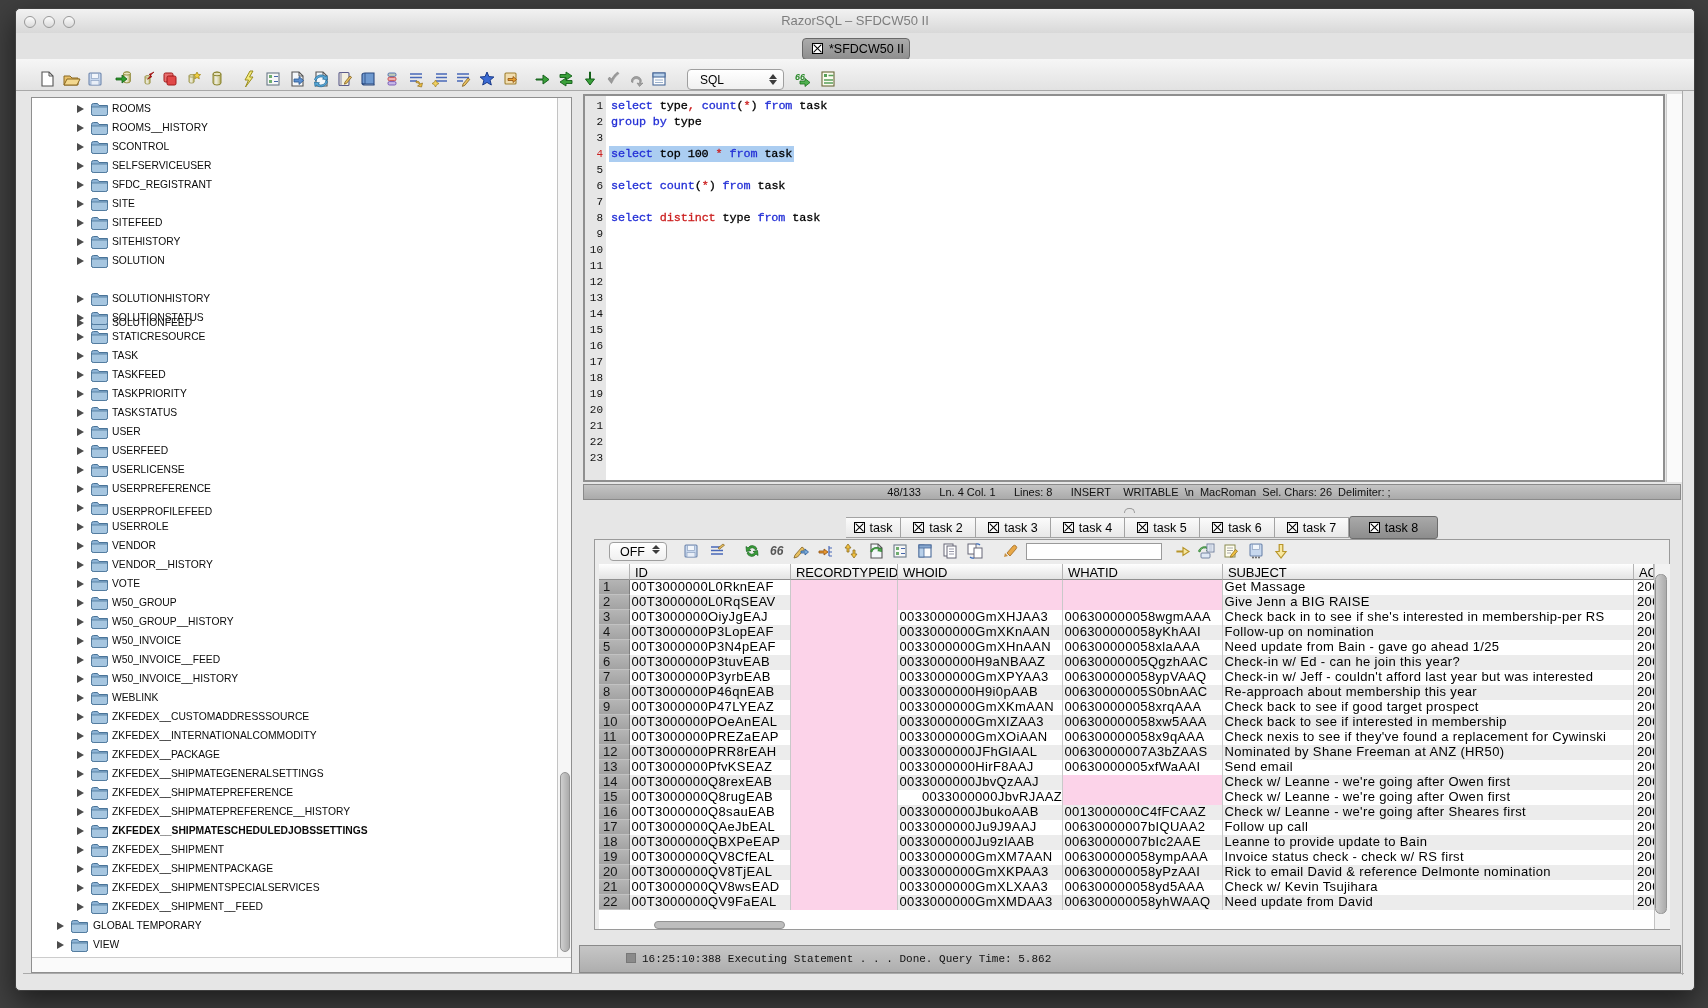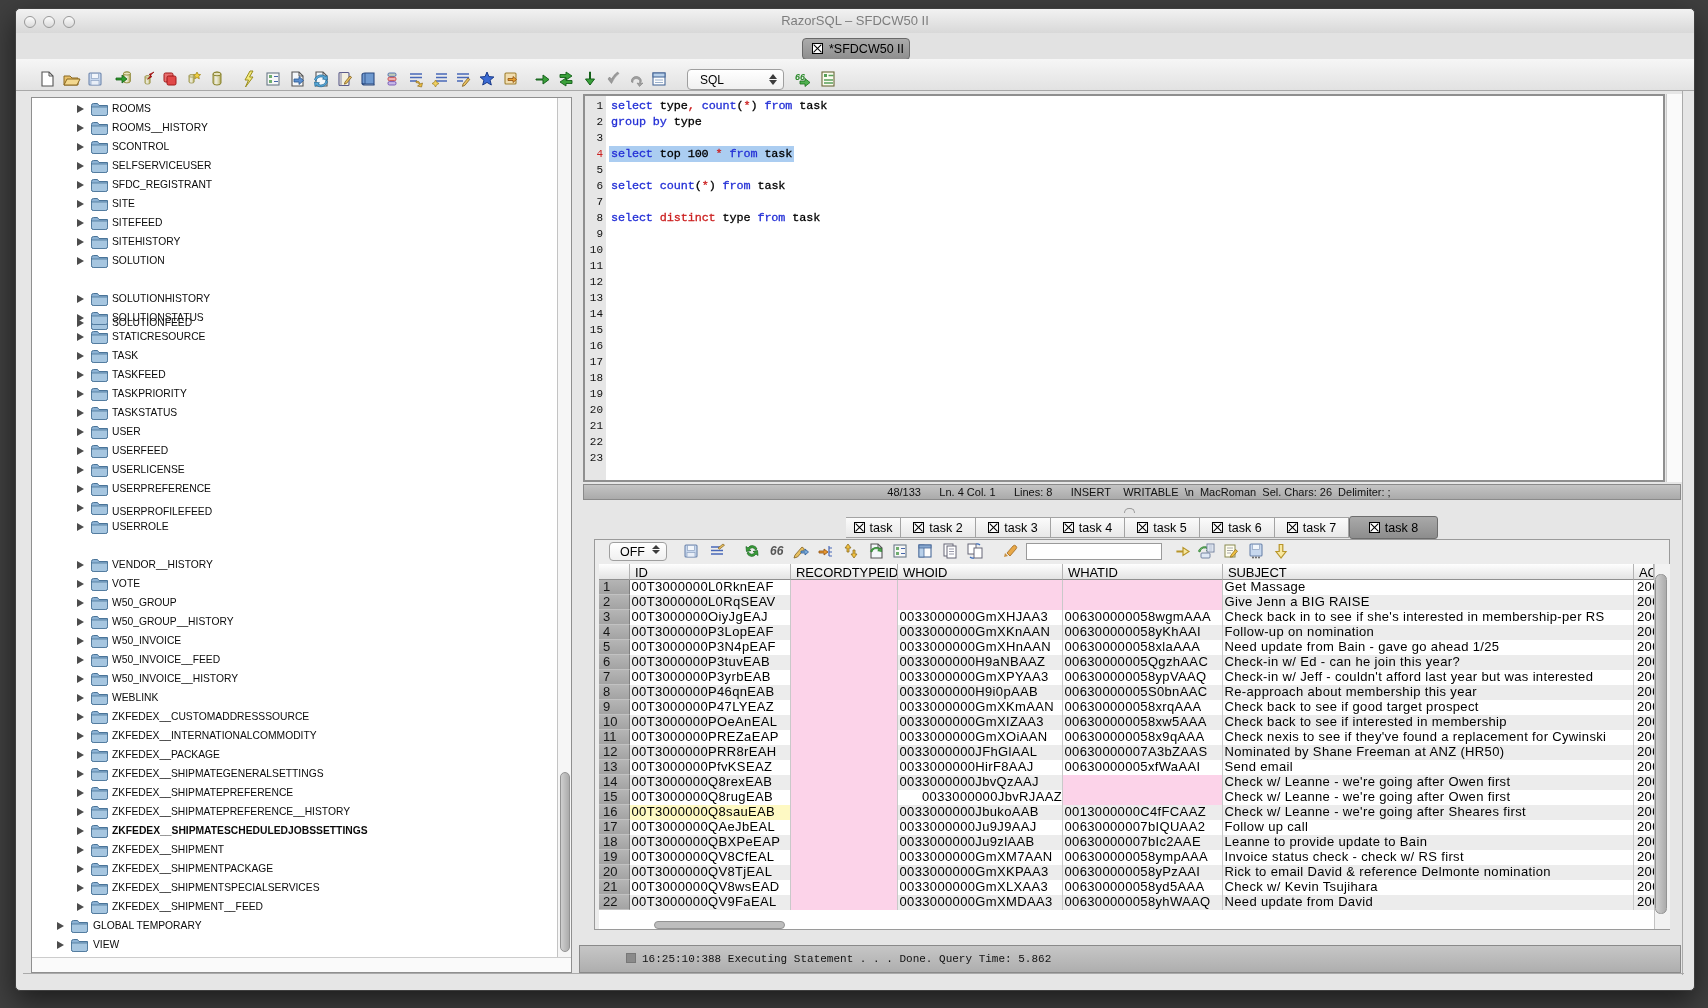--- a/index.html
+++ b/index.html
@@ -421,20 +421,28 @@
         </svg>
         <span class="abs" style="left:80px;top:7px;">USERPROFILEFEED</span>
       </div>
 <div class="abs treerow" style="left:0;top:420.0px;width:100%;">
         <span class="abs tri" style="left:44.5px;top:5px;"></span>
         <svg class="abs" style="left:59px;top:3px;" width="17" height="13" viewBox="0 0 17 13">
           <path d="M0.5 2.5 q0 -2 2 -2 h4 l1.5 2 h8.5 v8 q0 2 -2 2 h-12 q-2 0 -2 -2 z" fill="#8cb2d4" stroke="#4a7498" stroke-width="1"></path>
           <path d="M0.5 4 h16 v6.5 q0 2 -2 2 h-12 q-2 0 -2 -2 z" fill="#a6c6e0" stroke="#4a7498" stroke-width="0.8"></path>
         </svg>
         <span class="abs" style="left:80px;top:2.5px;">USERROLE</span>
+      </div>
+<div class="abs treerow" style="left:0;top:439.0px;width:100%;">
+        <span class="abs tri" style="left:44.5px;top:5px;"></span>
+        <svg class="abs" style="left:59px;top:3px;" width="17" height="13" viewBox="0 0 17 13">
+          <path d="M0.5 2.5 q0 -2 2 -2 h4 l1.5 2 h8.5 v8 q0 2 -2 2 h-12 q-2 0 -2 -2 z" fill="#8cb2d4" stroke="#4a7498" stroke-width="1"></path>
+          <path d="M0.5 4 h16 v6.5 q0 2 -2 2 h-12 q-2 0 -2 -2 z" fill="#a6c6e0" stroke="#4a7498" stroke-width="0.8"></path>
+        </svg>
+        <span class="abs" style="left:80px;top:2.5px;">VENDOR</span>
       </div>
 <div class="abs treerow" style="left:0;top:458.0px;width:100%;">
         <span class="abs tri" style="left:44.5px;top:5px;"></span>
         <svg class="abs" style="left:59px;top:3px;" width="17" height="13" viewBox="0 0 17 13">
           <path d="M0.5 2.5 q0 -2 2 -2 h4 l1.5 2 h8.5 v8 q0 2 -2 2 h-12 q-2 0 -2 -2 z" fill="#8cb2d4" stroke="#4a7498" stroke-width="1"></path>
           <path d="M0.5 4 h16 v6.5 q0 2 -2 2 h-12 q-2 0 -2 -2 z" fill="#a6c6e0" stroke="#4a7498" stroke-width="0.8"></path>
         </svg>
         <span class="abs" style="left:80px;top:2.5px;">VENDOR__HISTORY</span>
       </div>
 <div class="abs treerow" style="left:0;top:477.0px;width:100%;">
@@ -842,21 +850,21 @@
 <div class="cell" style="left:628px;top:235px;width:411px;background:#ececec;">Check w/ Leanne - we're going after Owen first</div>
 <div class="cell" style="left:1039px;top:235px;width:20px;background:#ececec;border-right:none;padding-left:3px;">2006</div>
 <div class="rn" style="left:4px;top:250px;width:31px;">15</div>
 <div class="cell" style="left:35px;top:250px;width:161px;background:#ffffff;">00T3000000Q8rugEAB</div>
 <div class="cell" style="left:196px;top:250px;width:107px;background:#fcd3e9;"></div>
 <div class="cell" style="left:303px;top:250px;width:165px;background:#ffffff;text-align:right;">0033000000JbvRJAAZ</div>
 <div class="cell" style="left:468px;top:250px;width:160px;background:#fcd3e9;"></div>
 <div class="cell" style="left:628px;top:250px;width:411px;background:#ffffff;">Check w/ Leanne - we're going after Owen first</div>
 <div class="cell" style="left:1039px;top:250px;width:20px;background:#ffffff;border-right:none;padding-left:3px;">2006</div>
 <div class="rn" style="left:4px;top:265px;width:31px;">16</div>
-<div class="cell" style="left:35px;top:265px;width:161px;background:#fef9c3;">00T3000000Q8sauEAB</div>
+<div class="cell" style="left:35px;top:265px;width:161px;background:#ffffff;">00T3000000Q8sauEAB</div>
 <div class="cell" style="left:196px;top:265px;width:107px;background:#fcd3e9;"></div>
 <div class="cell" style="left:303px;top:265px;width:165px;background:#ececec;">0033000000JbukoAAB</div>
 <div class="cell" style="left:468px;top:265px;width:160px;background:#ececec;">0013000000C4fFCAAZ</div>
 <div class="cell" style="left:628px;top:265px;width:411px;background:#ececec;">Check w/ Leanne - we're going after Sheares first</div>
 <div class="cell" style="left:1039px;top:265px;width:20px;background:#ececec;border-right:none;padding-left:3px;">2006</div>
 <div class="rn" style="left:4px;top:280px;width:31px;">17</div>
 <div class="cell" style="left:35px;top:280px;width:161px;background:#ffffff;">00T3000000QAeJbEAL</div>
 <div class="cell" style="left:196px;top:280px;width:107px;background:#fcd3e9;"></div>
 <div class="cell" style="left:303px;top:280px;width:165px;background:#ffffff;">0033000000Ju9J9AAJ</div>
 <div class="cell" style="left:468px;top:280px;width:160px;background:#ffffff;">00630000007bIQUAA2</div>

